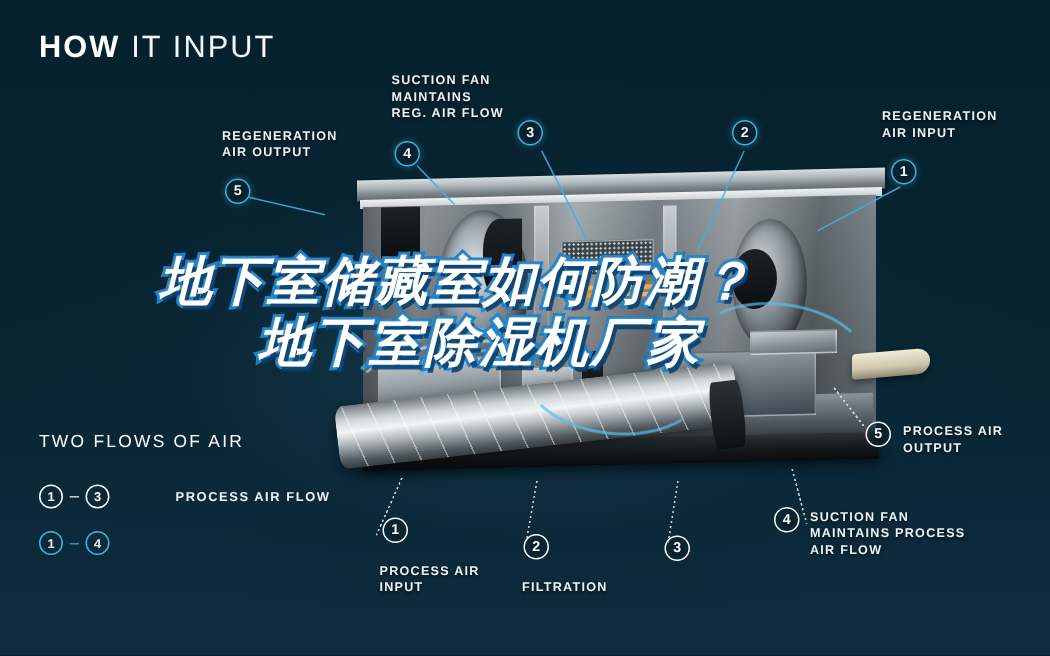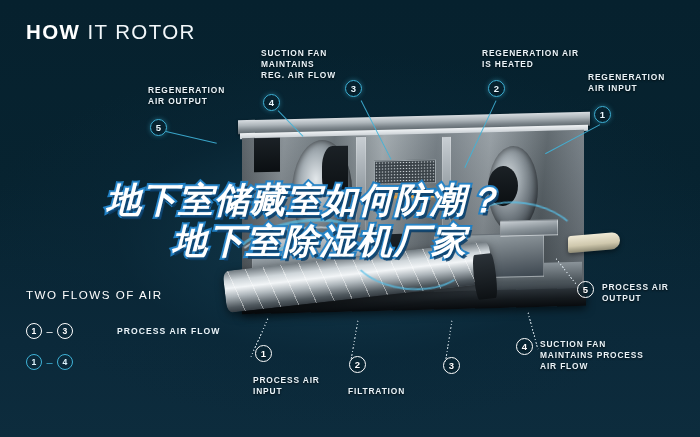--- a/index.html
+++ b/index.html
@@ -179,21 +179,21 @@
   }
   .flow-w{
     position:absolute;border-radius:50%;
     border:3px solid rgba(225,240,248,.6);
     border-color:rgba(225,240,248,.6) transparent transparent transparent;
     filter:blur(.4px);
   }
 
   
   .cn-wrap{
-    position:absolute;left:0;top:180px;width:608px;
+    position:absolute;left:0;top:168px;width:608px;
     text-align:center;pointer-events:none;
   }
   .cn{
     display:block;
     font-family:"DejaVu Sans","Liberation Sans",sans-serif;
     font-weight:700;
     font-size:35px;
     line-height:41px;
     letter-spacing:1px;
     color:#ffffff;
@@ -206,21 +206,21 @@
   }
   .cn.l2{letter-spacing:2px;padding-left:32px;}
 </style>
 </head>
 <body>
 
 <div id="stage">
 
   <div class="title">
     <span class="bold">HOW</span>
-    <span class="thin">IT ROTOR</span>
+    <span class="thin">IT INPUT</span>
   </div>
 
   <div class="machine">
     <div class="m-top"></div>
     <div class="m-top2"></div>
     <div class="m-body"></div>
     <div class="m-floor"></div>
     <div class="m-base"></div>
 
     <div class="dark" style="left:16px;top:22px;width:26px;height:34px;"></div>
@@ -267,22 +267,20 @@
 AIR OUTPUT</div>
   <div class="bub cyan" style="left:150px;top:119px;">5</div>
 
   <div class="lbl" style="left:261px;top:48px;">SUCTION FAN
 MAINTAINS
 REG. AIR FLOW</div>
   <div class="bub cyan" style="left:263px;top:94px;">4</div>
 
   <div class="bub cyan" style="left:345px;top:80px;">3</div>
 
-  <div class="lbl" style="left:482px;top:48px;">REGENERATION AIR
-IS HEATED</div>
   <div class="bub cyan" style="left:488px;top:80px;">2</div>
 
   <div class="lbl" style="left:588px;top:72px;">REGENERATION
 AIR INPUT</div>
   <div class="bub cyan" style="left:594px;top:106px;">1</div>
 
   <div class="bub" style="left:255px;top:345px;">1</div>
   <div class="lbl" style="left:253px;top:375px;">PROCESS AIR
 INPUT</div>
 

